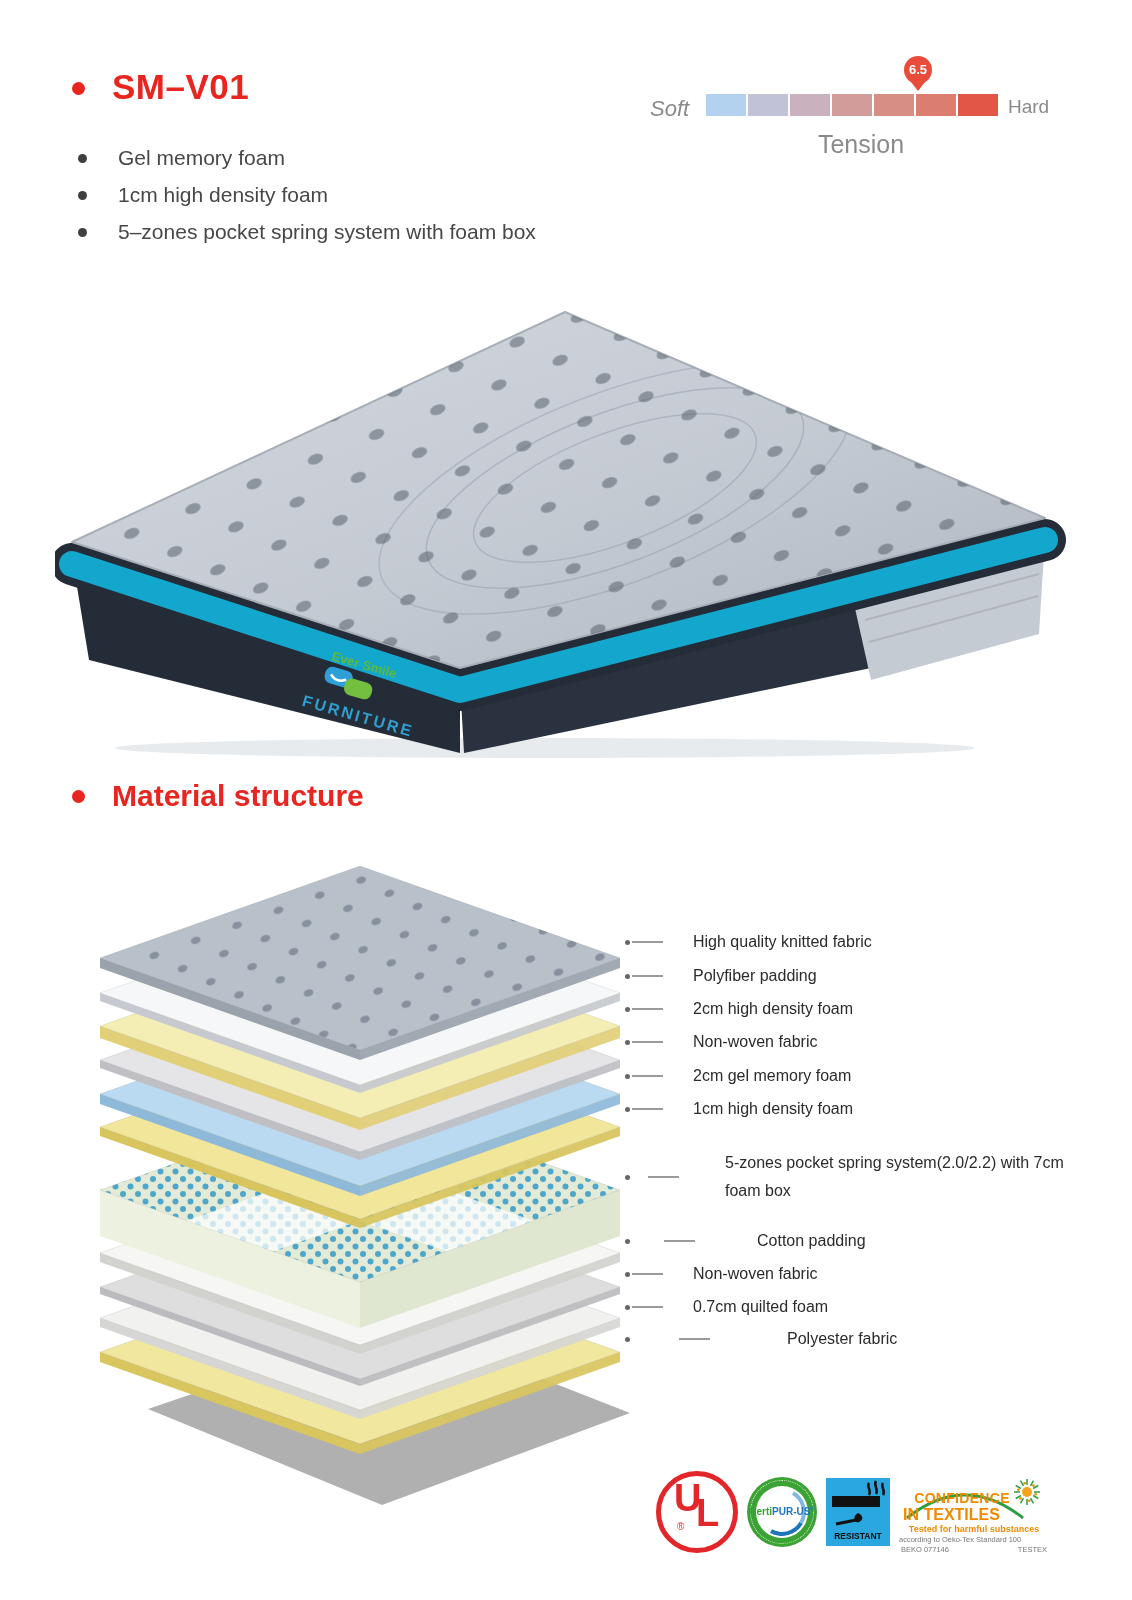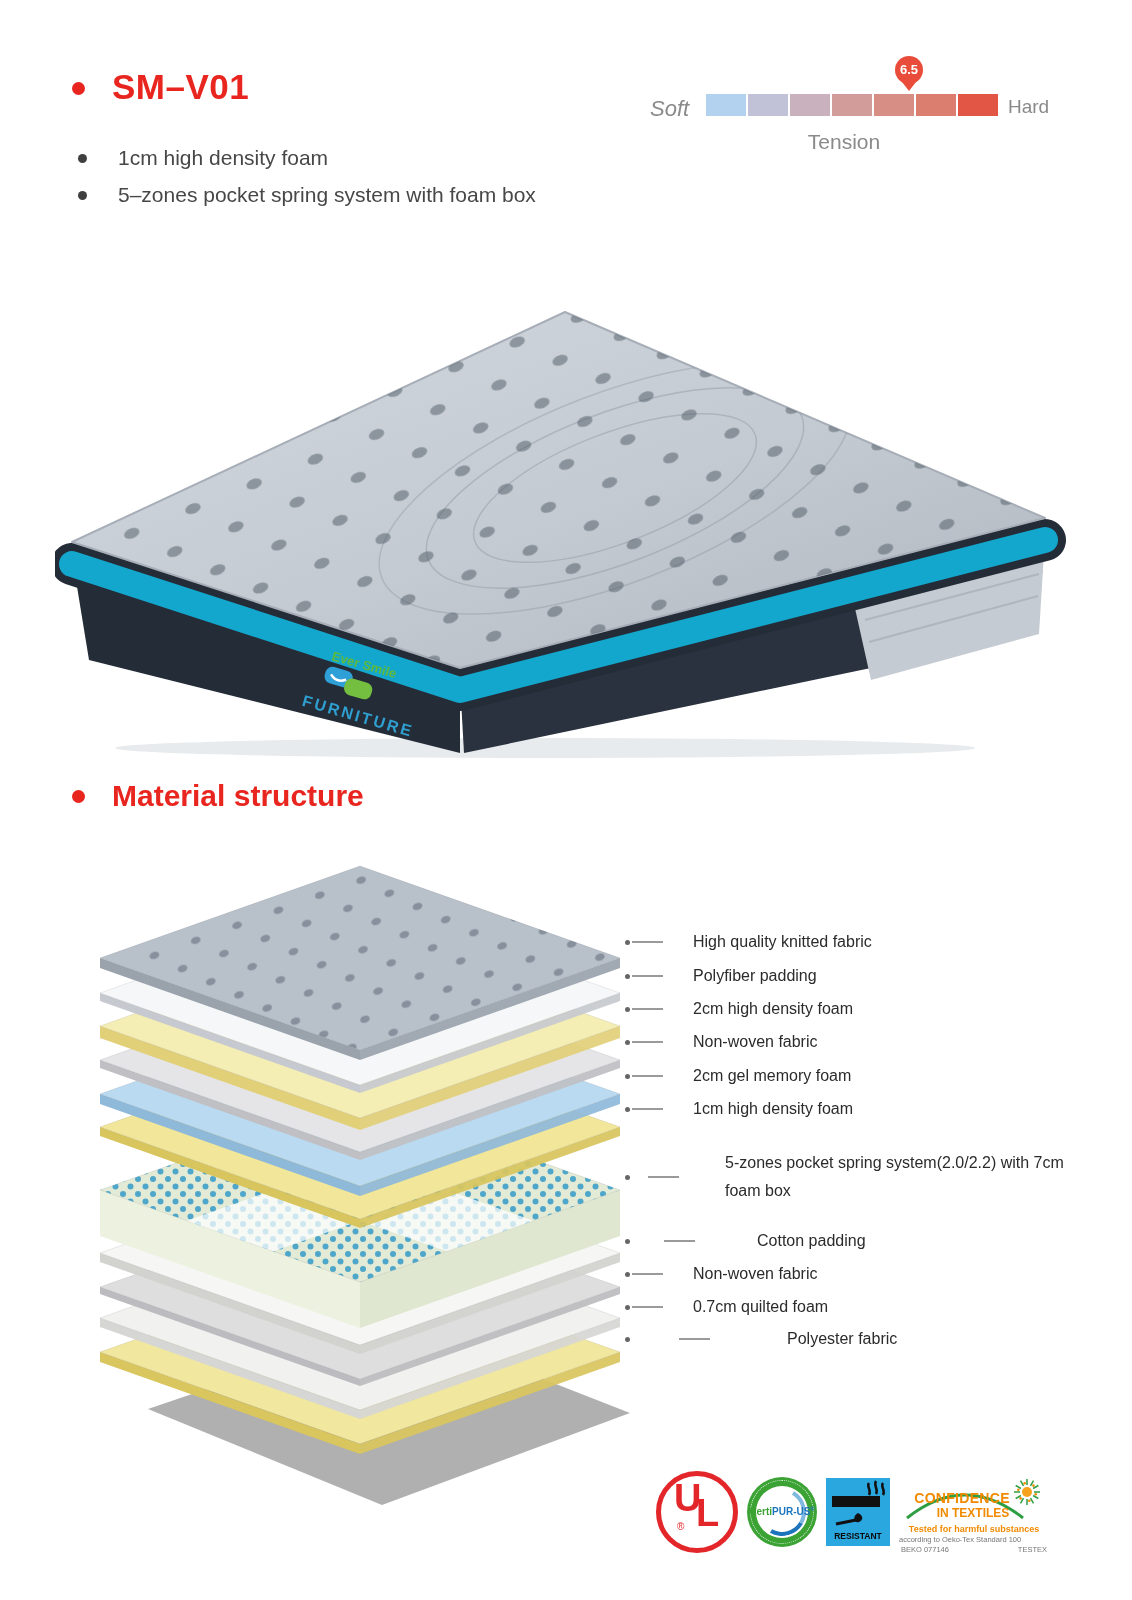--- a/index.html
+++ b/index.html
@@ -25,21 +25,21 @@
   
   .tension{position:absolute;left:650px;top:56px;width:380px;height:112px;}
   .t-soft{position:absolute;left:0;top:40px;font-size:22px;color:var(--text_gray);font-style:italic;}
   .t-hard{position:absolute;left:358px;top:40px;font-size:19px;color:var(--text_gray);}
   .t-bar{position:absolute;left:56px;top:38px;width:292px;height:22px;display:flex;gap:2px;}
   .seg{flex:1;}
   .t-pin{position:absolute;top:0;width:28px;height:28px;border-radius:50%;background:var(--pin_red);
          color:#fff;font-size:13px;font-weight:bold;text-align:center;line-height:28px;}
   .t-pin::after{content:"";position:absolute;left:50%;transform:translateX(-50%);top:26px;
          border:7px solid transparent;border-top:9px solid var(--pin_red);}
-  .t-caption{position:absolute;left:48px;top:74px;width:292px;text-align:center;font-size:21px;color:var(--text_gray);}
+  .t-caption{position:absolute;left:65px;top:74px;width:292px;text-align:center;font-size:25px;color:var(--text_gray);}
   
   .lrow{position:absolute;left:615px;display:flex;align-items:center;height:28px;}
   .lrow.wrap{height:56px;}
   .ldot{width:5px;height:5px;border-radius:50%;background:#666;flex:none;}
   .lline{width:31px;height:2px;background:var(--leader_gray);margin-left:2px;flex:none;}
   .ltext{margin-left:30px;font-size:16px;color:var(--label_dark);white-space:nowrap;line-height:28px;}
   .lrow.wrap .ltext{white-space:normal;width:360px;}
   
   .certs{position:absolute;left:656px;top:1460px;width:380px;height:104px;display:flex;align-items:center;gap:9px;}
   .ul-badge{width:72px;height:72px;border:5px solid var(--ul_red);border-radius:50%;position:relative;flex:none;}
@@ -53,51 +53,55 @@
             display:flex;align-items:center;justify-content:center;}
   .cp-swirl{position:absolute;inset:2px;border:4px solid transparent;border-right-color:#7FB9E0;
             border-bottom-color:var(--certipur_blue);border-radius:50%;transform:rotate(-15deg);}
   .cp-text{font-size:10px;font-weight:bold;z-index:1;white-space:nowrap;}
   .cp-text .g{color:var(--certipur_green);}
   .cp-text .b{color:var(--certipur_blue);}
   .cp-text .r{color:var(--certipur_blue);font-size:6px;vertical-align:super;}
   .rs-badge{flex:none;}
   .ok-badge{width:150px;height:88px;position:relative;flex:none;}
   .ok-l1{position:absolute;top:22px;left:0;width:126px;text-align:center;font-size:14px;font-weight:bold;color:var(--oeko_orange);letter-spacing:.3px;}
-  .ok-l2{position:absolute;top:38px;left:11px;width:126px;text-align:center;font-size:12px;font-weight:bold;color:var(--oeko_orange);}
+  .ok-l2{position:absolute;top:38px;left:4px;width:126px;text-align:left;font-size:16px;font-weight:bold;color:var(--oeko_orange);}
   .ok-l3{position:absolute;top:56px;left:0;width:150px;text-align:center;font-size:9px;font-weight:bold;color:var(--oeko_orange);}
   .ok-l4{position:absolute;top:67px;left:0;width:150px;text-align:left;font-size:7.5px;color:#777;}
   .ok-l5{position:absolute;top:77px;left:2px;font-size:7.5px;color:#777;}
   .ok-l6{position:absolute;top:77px;right:2px;font-size:7.5px;color:#777;}
 </style>
 </head>
 <body style="--accent_red: #E8251F; --pin_red: #EA4C3B; --text_dark: #474747; --text_gray: #8A8A8A; --label_dark: #2B2B2B; --leader_gray: #9A9A9A; --band_teal: #14A7CE; --base_navy: #242C38; --panel_gray: #C5CBD2; --ul_red: #E3262A; --certipur_green: #3BA334; --certipur_blue: #1C75BC; --resistant_blue: #2BA7DF; --oeko_green: #2E9E43; --oeko_orange: #F18A00; --shadow_gray: #A7A7A7;">
 
 <div class="trow" style="left:72px;top:66px;">
   <span class="bullet-big" style="margin-top:16px;"></span>
   <h1 class="h-main">SM–V01</h1>
 </div>
 
 <div class="tension">
-  <div class="t-pin" style="left: 245px;"><span>6.5</span></div>
+  <div class="t-pin" style="left: 254px;"><span>6.5</span></div>
   <span class="t-soft">Soft</span>
   <div class="t-bar">
       <span class="seg" style="background: rgb(179, 210, 239);"></span>
       <span class="seg" style="background: rgb(193, 194, 216);"></span>
       <span class="seg" style="background: rgb(201, 177, 189);"></span>
       <span class="seg" style="background: rgb(210, 156, 155);"></span>
       <span class="seg" style="background: rgb(215, 142, 133);"></span>
       <span class="seg" style="background: rgb(219, 126, 111);"></span>
       <span class="seg" style="background: rgb(225, 86, 69);"></span>
     </div>
   <span class="t-hard">Hard</span>
   <div class="t-caption">Tension</div>
 </div>
 
 <div class="spec-list">
+    <div class="spec-row">
+      <span class="spec-dot"></span>
+      <span class="spec-text">Gel memory foam</span>
+    </div>
     <div class="spec-row">
       <span class="spec-dot"></span>
       <span class="spec-text">1cm high density foam</span>
     </div>
     <div class="spec-row">
       <span class="spec-dot"></span>
       <span class="spec-text">5–zones pocket spring system with foam box</span>
     </div>
   </div>
 

